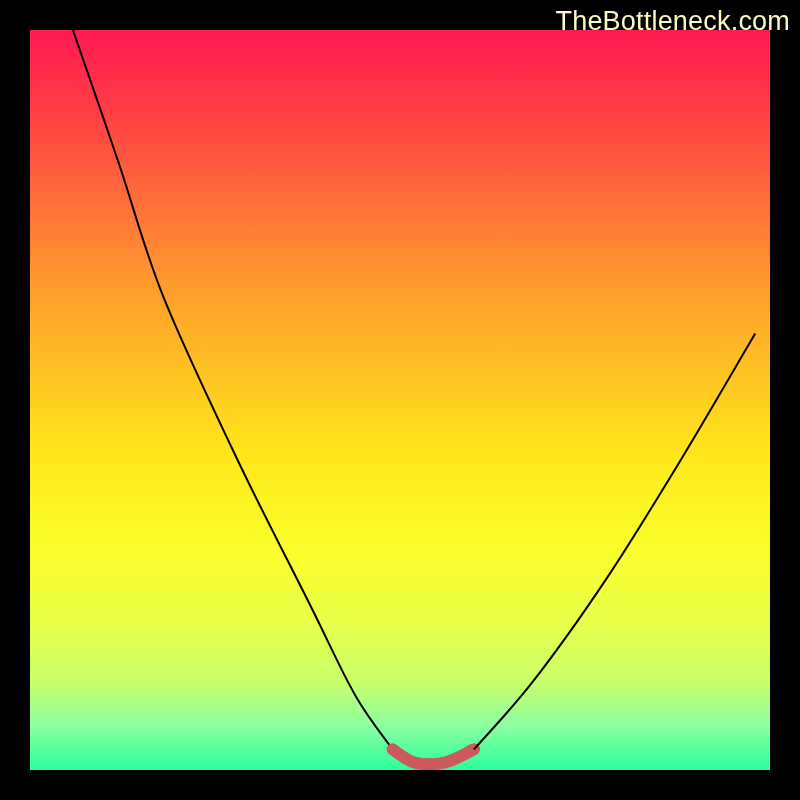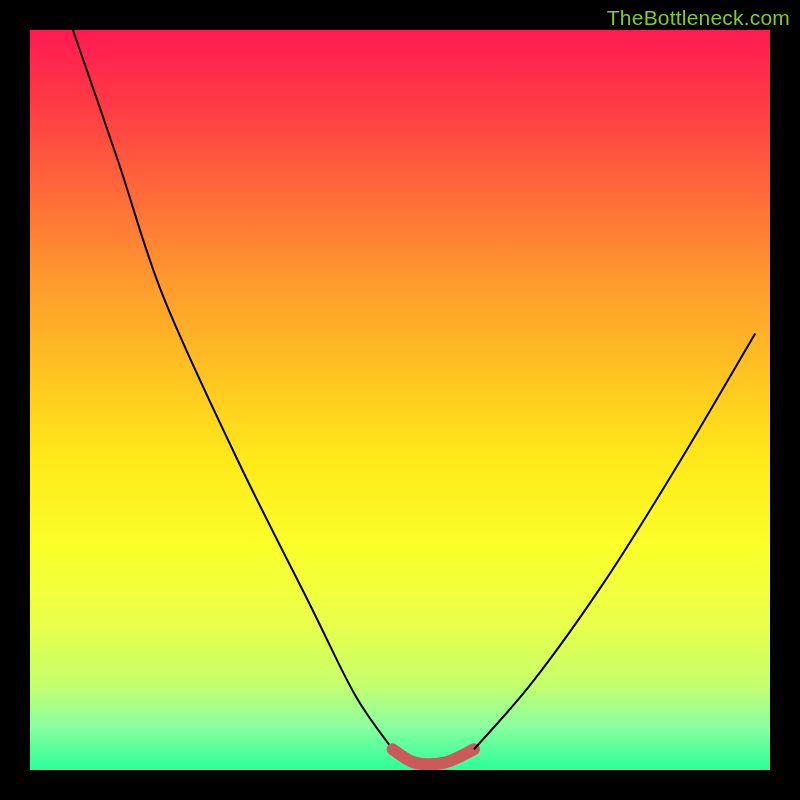--- a/index.html
+++ b/index.html
@@ -33,22 +33,22 @@
       #eaff4a 80%,
       #c8ff6a 88%,
       #8cffa0 94%,
       #2aff9a 100%
     );
   }
   .watermark {
     position: absolute;
     top: 6px;
     right: 10px;
-    color: #84cc16;
-    font-size: 21px;
+    color: #fef9c3;
+    font-size: 27px;
     font-weight: 500;
     letter-spacing: 0.2px;
   }
   svg.curve {
     position: absolute;
     left: 0;
     top: 0;
     width: 740px;
     height: 740px;
     pointer-events: none;

